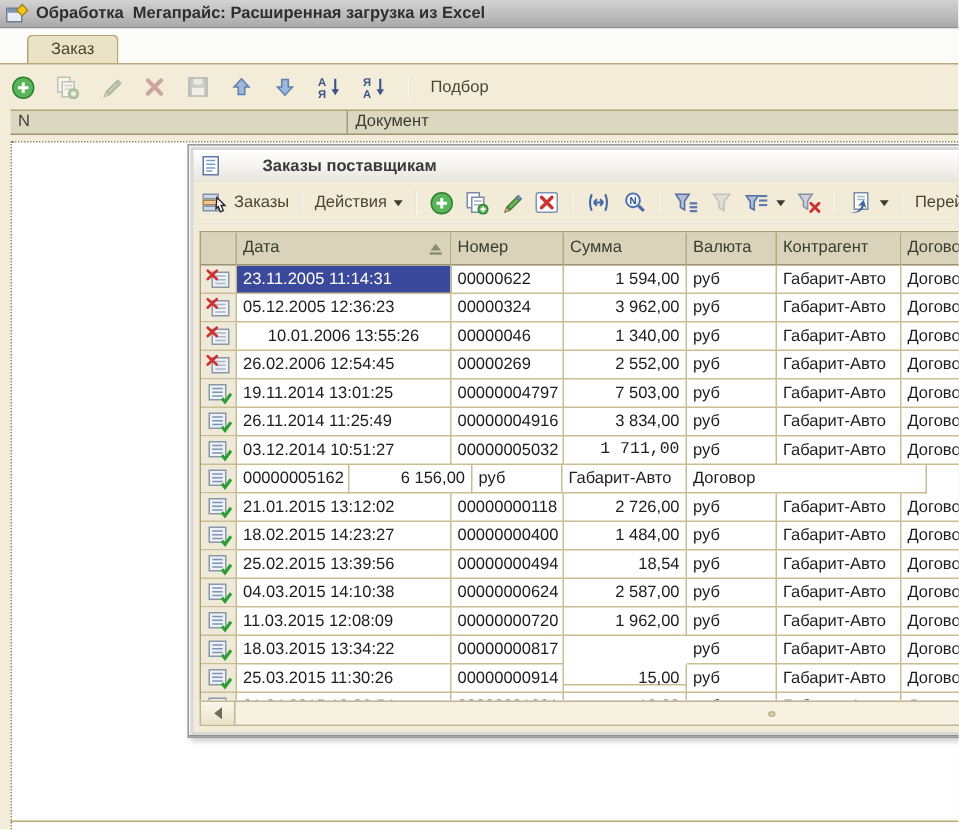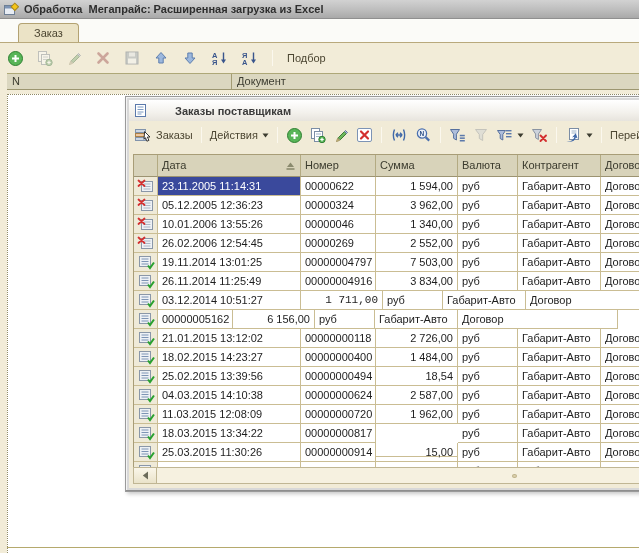--- a/index.html
+++ b/index.html
@@ -414,21 +414,21 @@
               <span class="icon">
                 <svg width="18" height="15" viewBox="0 0 18 15">
                   <rect x="4.5" y="2.5" width="11" height="10" fill="#eef1f5" stroke="#8a97a8"></rect>
                   <line x1="6.5" y1="5" x2="13.5" y2="5" stroke="#aab6c5"></line>
                   <line x1="6.5" y1="7.5" x2="13.5" y2="7.5" stroke="#aab6c5"></line>
                   <line x1="6.5" y1="10" x2="13.5" y2="10" stroke="#aab6c5"></line>
                   <path d="M1.5 1.5 L7.5 7 M7.5 1.5 L1.5 7" stroke="#d32f2f" stroke-width="1.8" stroke-linecap="round"></path>
                 </svg>
               </span>
             </div>
-            <div class="cell" style="width: 143px;">10.01.2006 13:55:26</div>
+            <div class="cell" style="width: 143px; text-align: center;">10.01.2006 13:55:26</div>
             <div class="cell" style="width: 75px;">00000046</div>
             <div class="cell r" style="width: 82px;">1 340,00</div>
             <div class="cell" style="width: 60px;">руб</div>
             <div class="cell" style="width: 83px;">Габарит-Авто</div>
             <div class="cell" style="width: 160px;">Договор</div>
           </div>
           <div class="trow">
             <div class="cell icon-cell" style="width: 24px;">
               <span class="icon">
                 <svg width="18" height="15" viewBox="0 0 18 15">
@@ -491,20 +491,21 @@
                 <svg width="18" height="15" viewBox="0 0 18 15">
                   <rect x="2.5" y="1.5" width="11" height="10" fill="#eef1f5" stroke="#8a97a8"></rect>
                   <line x1="4.5" y1="4" x2="11.5" y2="4" stroke="#7d94b5"></line>
                   <line x1="4.5" y1="6.5" x2="11.5" y2="6.5" stroke="#7d94b5"></line>
                   <line x1="4.5" y1="9" x2="11.5" y2="9" stroke="#7d94b5"></line>
                   <path d="M11 10.5 L13 13 L17 7.5" fill="none" stroke="#28a12e" stroke-width="2"></path>
                 </svg>
               </span>
             </div>
             <div class="cell" style="width: 143px;">03.12.2014 10:51:27</div>
+            <div class="cell" style="width: 75px;">00000005032</div>
             <div class="cell r" style="width: 82px; font-family: Liberation Mono, monospace;">1 711,00</div>
             <div class="cell" style="width: 60px;">руб</div>
             <div class="cell" style="width: 83px;">Габарит-Авто</div>
             <div class="cell" style="width: 160px;">Договор</div>
           </div>
           <div class="trow">
             <div class="cell icon-cell" style="width: 24px;">
               <span class="icon">
                 <svg width="18" height="15" viewBox="0 0 18 15">
                   <rect x="2.5" y="1.5" width="11" height="10" fill="#eef1f5" stroke="#8a97a8"></rect>

